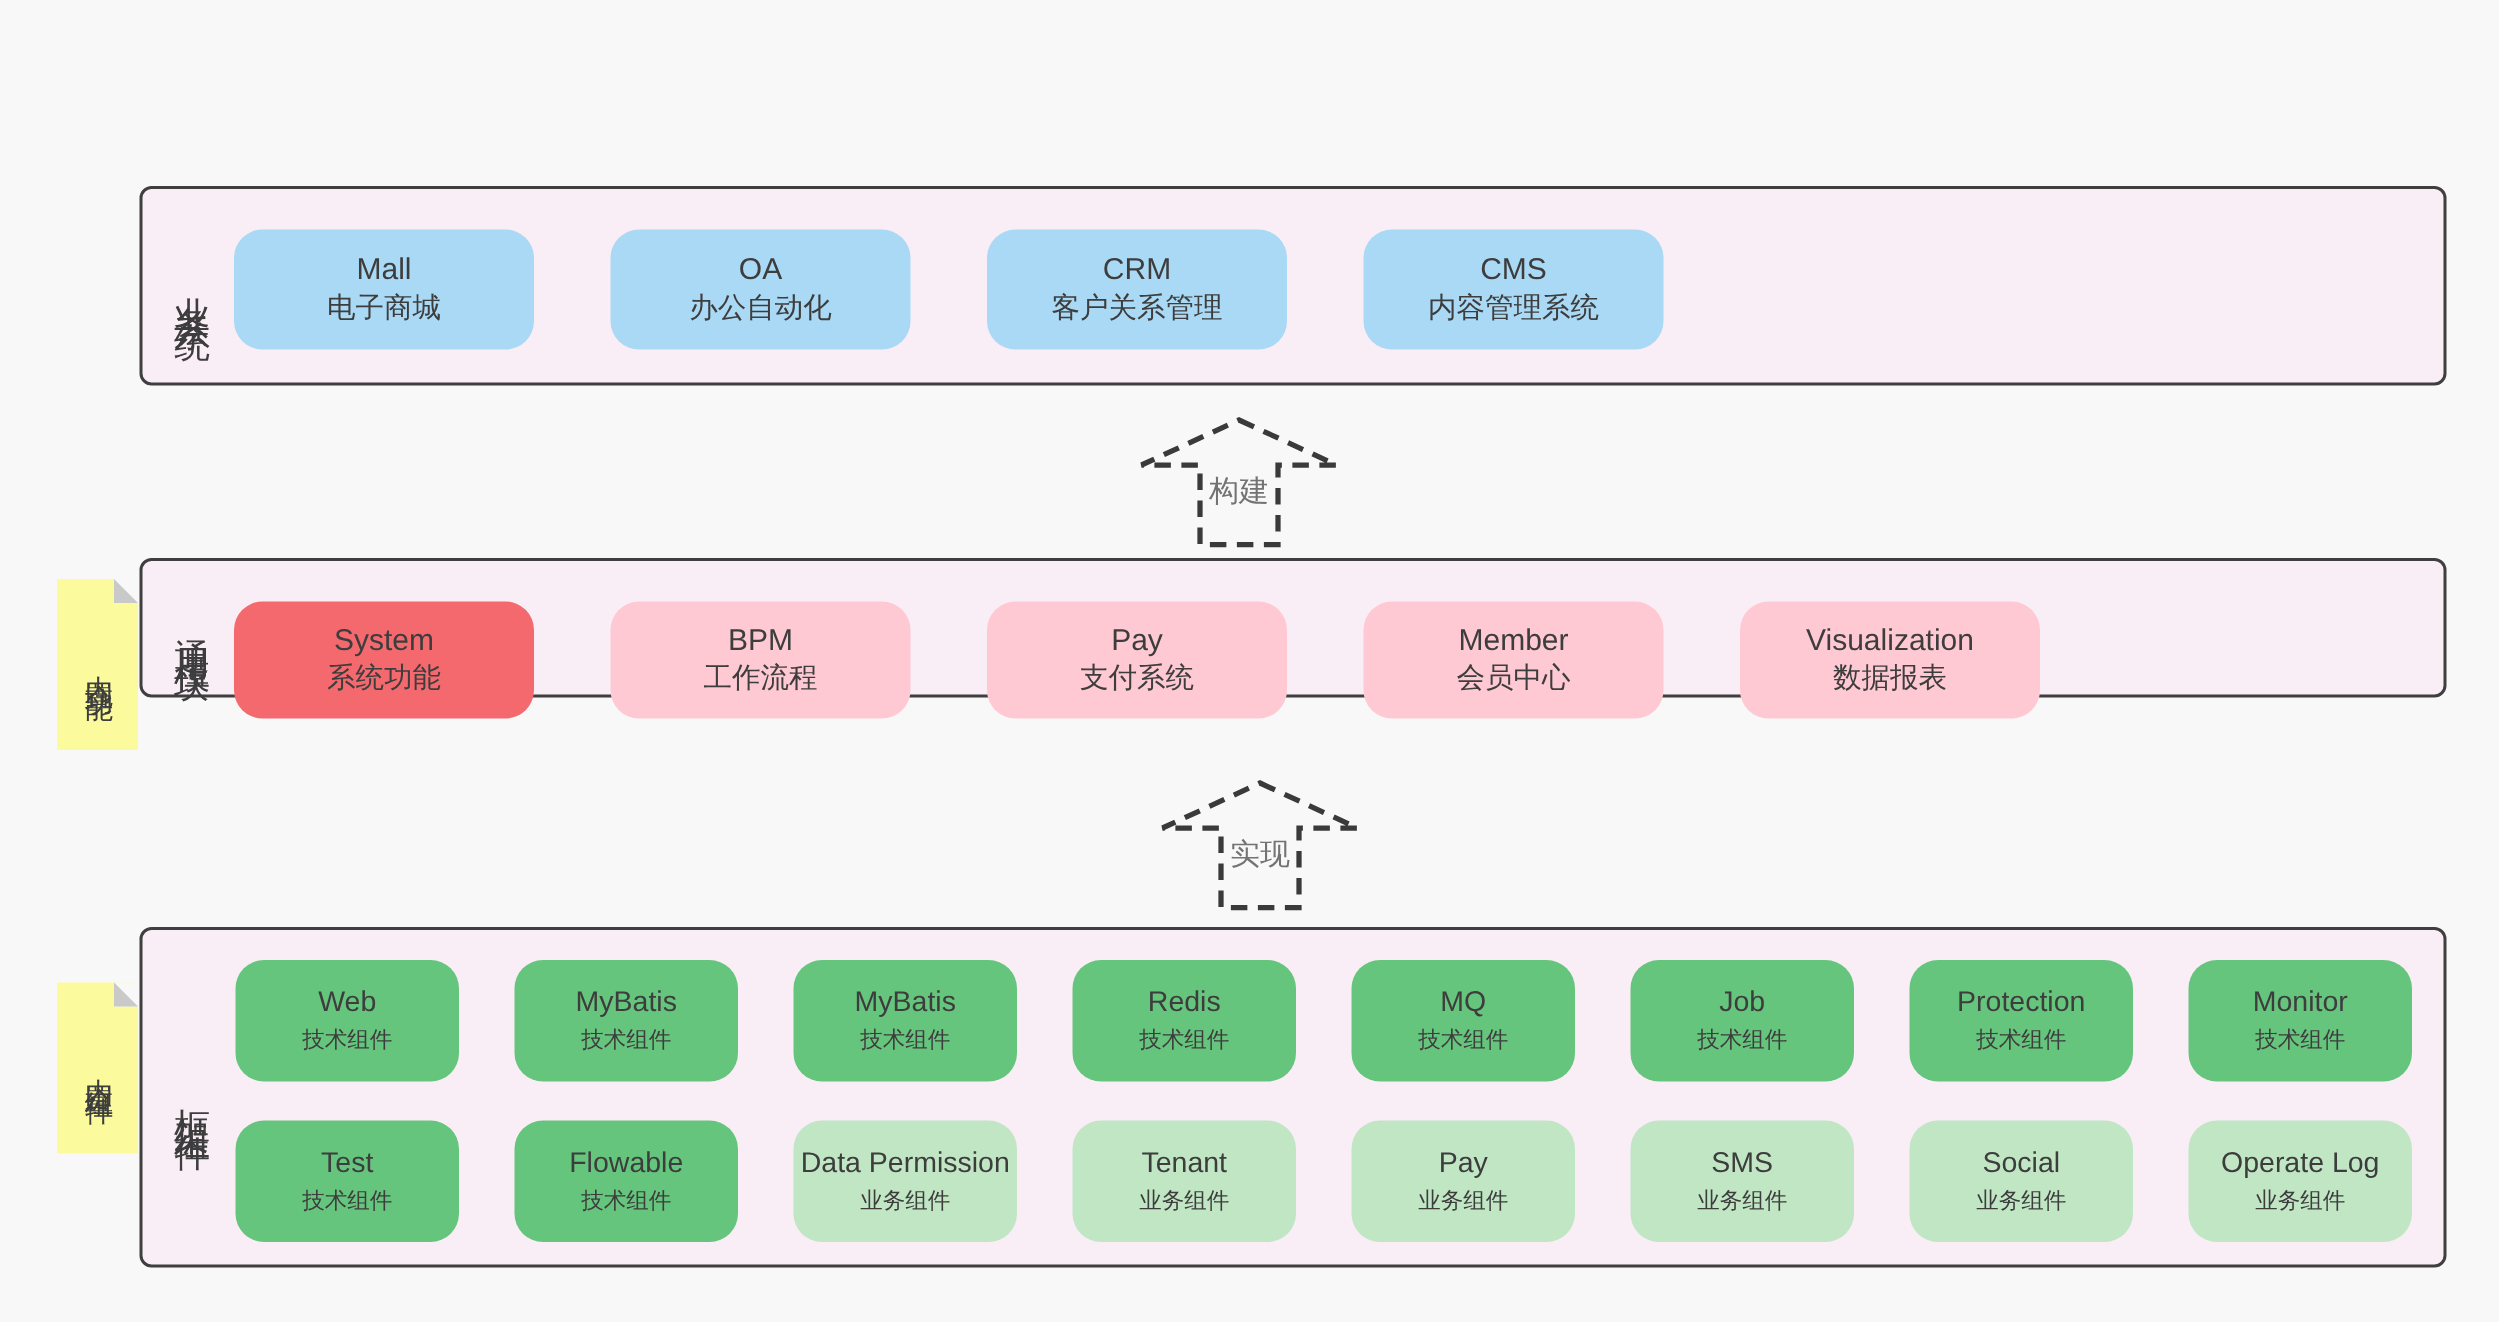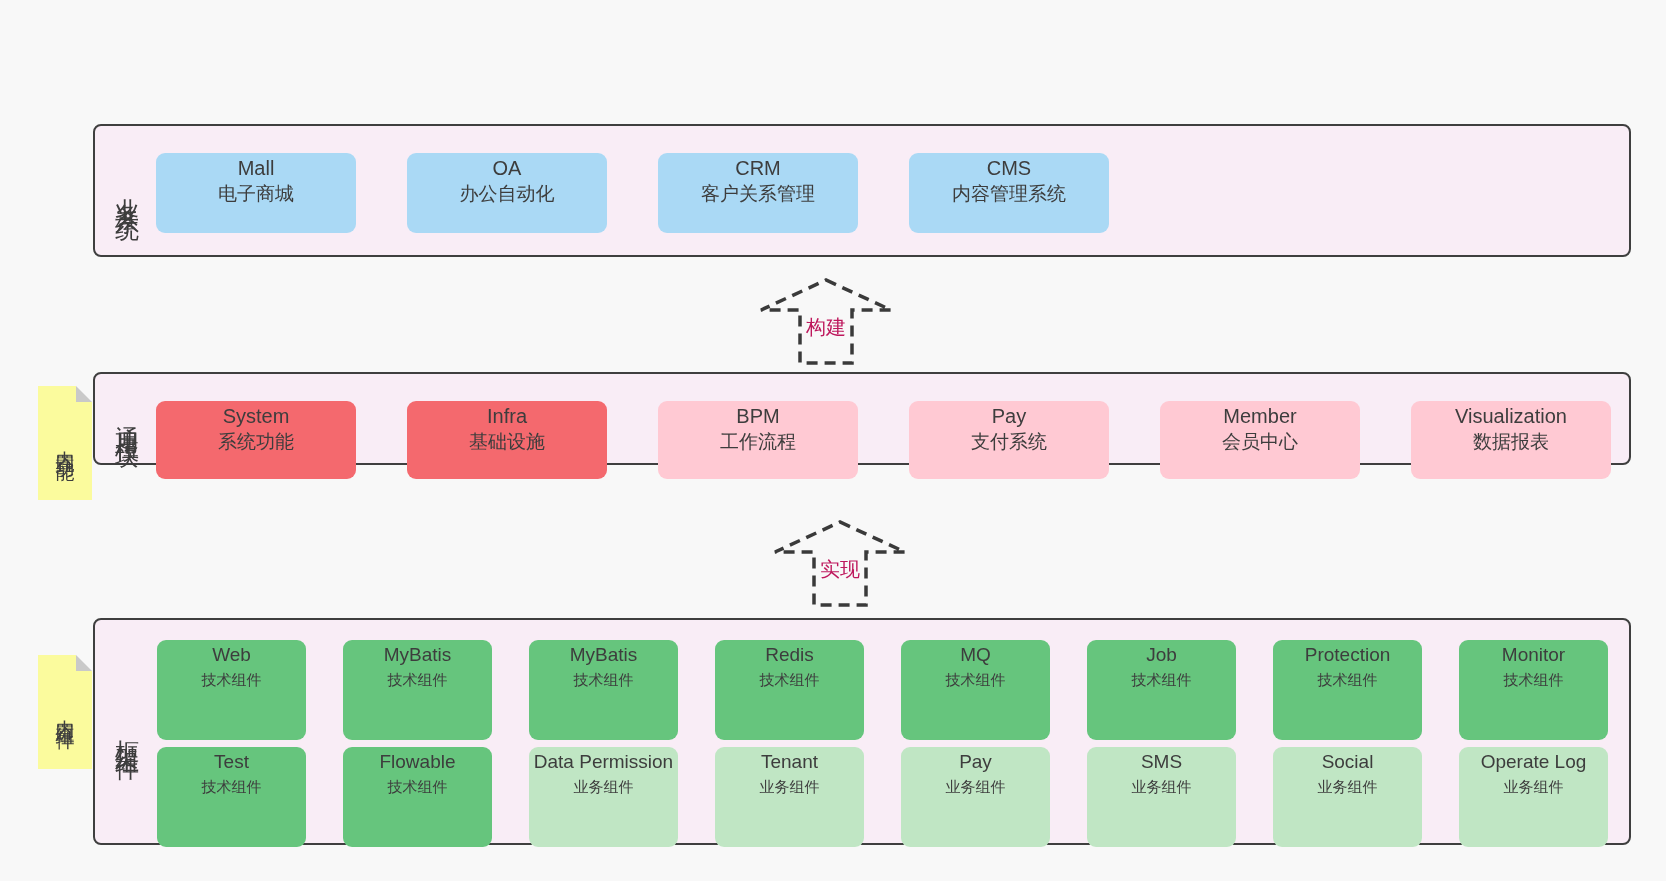--- a/index.html
+++ b/index.html
@@ -39,32 +39,33 @@
   .boxes-row {
     position: absolute;
     display: flex;
   }
   .row-wide   { left: 61px; gap: 51px; top: 27px; }
   .row-narrow { left: 62px; gap: 37px; }
   #components-row-1 { top: 20px; }
   #components-row-2 { top: 127px; }
 
   .box {
-    border-radius: 9px;
+    border-radius: 19px;
     display: flex;
     flex-direction: column;
     align-items: center;
+    justify-content: center;
     text-align: center;
     box-sizing: border-box;
-    padding: 2px 4px;
+    padding: 18px 4px;
     flex: 0 0 auto;
   }
   .w200 { width: 200px; height: 80px; }
   .mod  { height: 78px; }
-  .w149 { width: 149px; height: 100px; }
+  .w149 { width: 149px; height: 81px; }
 
   .box-title    { font-size: 20px; line-height: 26px; }
   .box-subtitle { font-size: 19px; line-height: 26px; }
   .w149 .box-title    { font-size: 19px; line-height: 25px; }
   .w149 .box-subtitle { font-size: 15px; line-height: 25px; }
 
   .blue       { background: #aad9f5; }
   .red        { background: #f4696e; }
   .pink       { background: #ffc9d3; }
   .green      { background: #66c57d; }
@@ -110,21 +111,21 @@
     stroke-dasharray: 11 7;
   }
   .arrow-label {
     position: absolute;
     left: 50%; top: 36px;
     transform: translateX(-50%);
     background: #f8f8f8;
     padding: 1px 4px;
     font-size: 20px;
     white-space: nowrap;
-    color: #be185d;
+    color: #737373;
   }
 </style>
 </head>
 <body>
 
 <div class="panel" id="panel-business">
   <div class="side-label">业务系统</div>
   <div class="boxes-row row-wide">
     <div class="box w200 blue">
       <div class="box-title">Mall</div>
@@ -156,24 +157,20 @@
   <div class="note-text">内置功能</div>
 </div>
 
 <div class="panel" id="panel-modules">
   <div class="side-label">通用模块</div>
   <div class="boxes-row row-wide">
     <div class="box w200 mod red">
       <div class="box-title">System</div>
       <div class="box-subtitle">系统功能</div>
     </div>
-    <div class="box w200 mod red">
-      <div class="box-title">Infra</div>
-      <div class="box-subtitle">基础设施</div>
-    </div>
     <div class="box w200 mod pink">
       <div class="box-title">BPM</div>
       <div class="box-subtitle">工作流程</div>
     </div>
     <div class="box w200 mod pink">
       <div class="box-title">Pay</div>
       <div class="box-subtitle">支付系统</div>
     </div>
     <div class="box w200 mod pink">
       <div class="box-title">Member</div>

